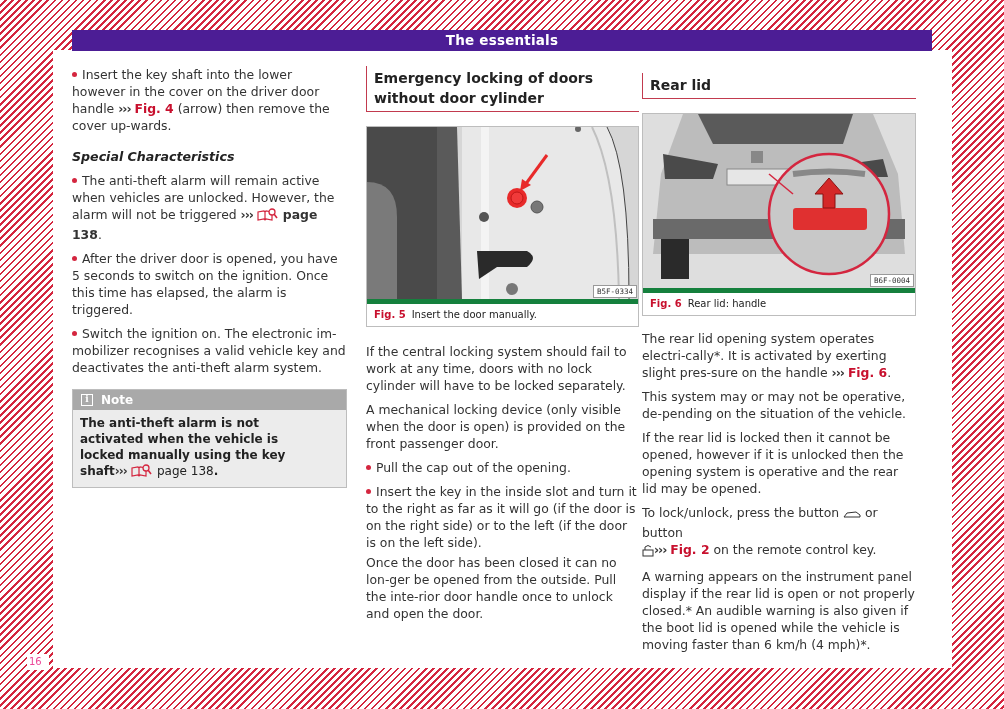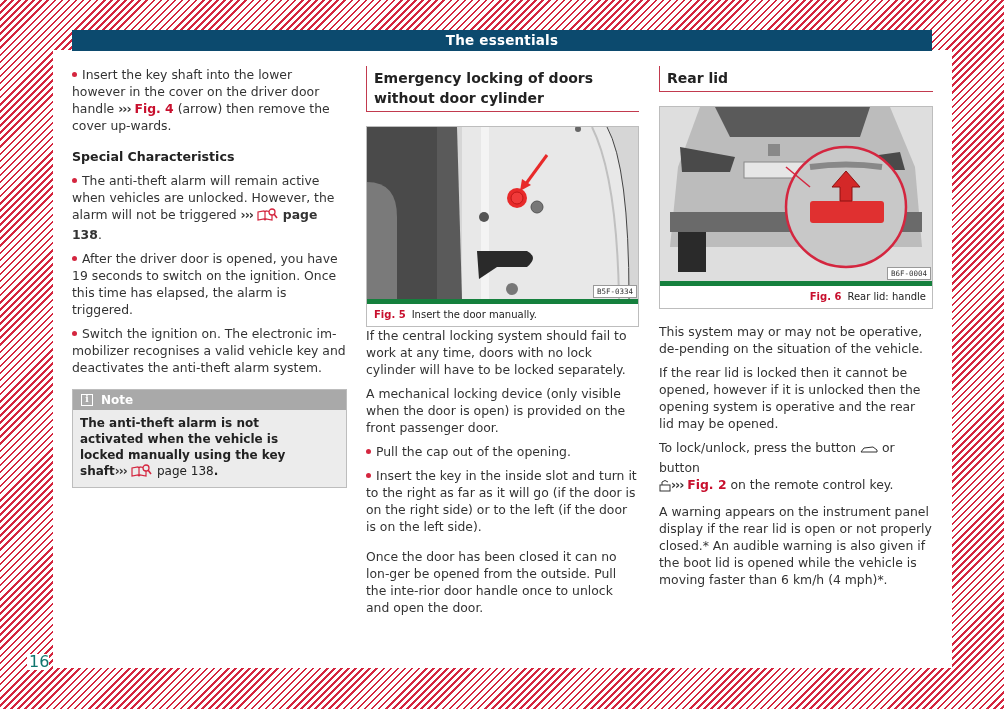--- a/index.html
+++ b/index.html
@@ -9,59 +9,59 @@
     font-family: "DejaVu Sans", "Liberation Sans", sans-serif;
     color: #333;
     background: repeating-linear-gradient(135deg, #ffffff 0px, #ffffff 3.2px, #d4263f 3.2px, #d4263f 5px);
   }
   .page {
     position: absolute; left: 53px; top: 50px; width: 899px; height: 618px;
     background: #fff;
   }
   .topbar {
     position: absolute; left: 72px; top: 30px; width: 860px; height: 21px;
-    background: #0c4a6e; color: #fff; font-weight: bold; font-size: 13.5px;
+    background: #4c1d95; color: #fff; font-weight: bold; font-size: 13.5px;
     text-align: center; line-height: 21px; letter-spacing: 0.2px;
   }
   .page-num {
     position: absolute; left: 27px; top: 654px; width: 22px; height: 16px;
-    background: #fff; font-size: 16px; line-height: 16px; padding-left: 2px; color: #0f766e;
+    background: #fff; font-size: 10px; line-height: 16px; padding-left: 2px; color: #ec4899;
   }
   .col { position: absolute; top: 66px; font-size: 12.4px; line-height: 17px; color: #333; }
   .col1 { left: 72px; width: 275px; }
   .col2 { left: 366px; width: 273px; }
-  .col3 { left: 659px; width: 274px; }
+  .col3 { left: 642px; width: 274px; margin-top: 7px; }
   .col p { margin-bottom: 7px; }
   .bullet::before {
     content: ""; display: inline-block; width: 5px; height: 5px; border-radius: 50%;
     background: #d4263f; margin-right: 5px; vertical-align: 2px;
   }
   .red { color: #c8102e; font-weight: bold; }
   .arrows { font-weight: bold; color: #333; letter-spacing: -1px; }
   .bold { font-weight: bold; }
-  .subhead { font-weight: bold; font-size: 12.6px; margin: 14px 0 7px; color: #222; }
+  .subhead { font-weight: bold; font-size: 12.6px; margin: 14px 0 7px; color: #222; font-style: italic; }
   .sec-head {
     border-left: 1.5px solid #c23a4e; border-bottom: 1.5px solid #c23a4e;
     padding: 2px 0 3px 7px; font-weight: bold; font-size: 14px; line-height: 20px;
     color: #222; margin-bottom: 14px;
   }
   .note {
     margin-top: 13px; border: 1px solid #bdbdbd; background: #ececec;
   }
   .note-head {
     background: #a9a9a9; color: #fff; font-weight: bold; font-size: 12px; height: 20px; line-height: 20px;
     padding-left: 8px; display: flex; align-items: center; gap: 8px;
   }
   .note-icon {
     width: 12px; height: 12px; border: 1.4px solid #fff; font-size: 9px; line-height: 9px;
     text-align: center; font-family: "DejaVu Serif", serif; font-weight: bold;
   }
   .note-body { padding: 5px 22px 5px 7px; font-weight: bold; font-size: 12px; line-height: 16px; color: #222; }
   .note-body .page-ref { font-weight: normal; }
-  .figure { border: 1px solid #bdbdbd; }
+  .figure { border: 1px solid #bdbdbd; margin-bottom: 16px; }
   .fig-img { position: relative; width: 100%; overflow: hidden; }
   .fig-id {
     position: absolute; right: 1px; bottom: 1px; background: #fff; font-size: 7.5px; line-height: 9px;
     padding: 1px 3px; color: #333; border: 1px solid #999; font-family: "DejaVu Sans Mono", monospace;
   }
   .caption { font-size: 10px; padding: 4px 6px 4px 7px; line-height: 14px; color: #222; border-top: 5px solid #15803d; }
   .caption .fig-label { color: #c8102e; font-weight: bold; margin-right: 6px; }
   .ref-icon { display: inline-block; vertical-align: -3px; }
 </style>
 </head>
@@ -76,21 +76,21 @@
 
   <div class="subhead">Special Characteristics</div>
 
   <p class="bullet"><span>The anti-theft alarm will remain active when vehicles are unlocked. However, the alarm will not be triggered </span><span class="arrows">›››</span>
     <span class="ref-icon"><svg width="22" height="14" viewBox="0 0 22 14">
           <path d="M1 4 L1 12 L7 11 L8 12 L9 11 L15 12 L15 4 L9 3 L8 4 L7 3 Z M8 4 L8 12" fill="none" stroke="#d4263f" stroke-width="1.2"></path>
           <circle cx="15" cy="4" r="3" fill="#fff" stroke="#d4263f" stroke-width="1.3"></circle>
           <path d="M17 6 L20 10" stroke="#d4263f" stroke-width="1.6"></path>
         </svg></span>
     <a class="bold">page 138</a><span>.</span></p>
-  <p class="bullet">After the driver door is opened, you have 19 seconds to switch on the ignition. Once this time has elapsed, the alarm is triggered.</p>
+  <p class="bullet">After the driver door is opened, you have 5 seconds to switch on the ignition. Once this time has elapsed, the alarm is triggered.</p>
   <p class="bullet">Switch the ignition on. The electronic im-mobilizer recognises a valid vehicle key and deactivates the anti-theft alarm system.</p>
 
   <div class="note">
     <div class="note-head">
       <span class="note-icon">i</span>
       <span>Note</span>
     </div>
     <div class="note-body"><span>The anti-theft alarm is not activated when the vehicle is locked manually using the key shaft</span><span class="arrows">›››</span>
       <span class="ref-icon"><svg width="22" height="14" viewBox="0 0 22 14">
             <path d="M1 4 L1 12 L7 11 L8 12 L9 11 L15 12 L15 4 L9 3 L8 4 L7 3 Z M8 4 L8 12" fill="none" stroke="#d4263f" stroke-width="1.2"></path>
@@ -124,27 +124,27 @@
         <path d="M180 28 L158 58" stroke="#e82a2a" stroke-width="3"></path>
         <path d="M153 64 L155 52 L164 58 Z" fill="#e82a2a"></path>
       </svg>
       <span class="fig-id">B5F-0334</span>
     </div>
     <div class="caption"><span class="fig-label">Fig. 5</span><span>Insert the door manually.</span></div>
   </div>
   <p>If the central locking system should fail to work at any time, doors with no lock cylinder will have to be locked separately.</p>
   <p>A mechanical locking device (only visible when the door is open) is provided on the front passenger door.</p>
   <p class="bullet">Pull the cap out of the opening.</p>
-  <p class="bullet" style="margin-bottom:13px;">Insert the key in the inside slot and turn it to the right as far as it will go (if the door is on the right side) or to the left (if the door is on the left side).</p>
+  <p class="bullet" style="margin-bottom:3px;">Insert the key in the inside slot and turn it to the right as far as it will go (if the door is on the right side) or to the left (if the door is on the left side).</p>
   <p>Once the door has been closed it can no lon-ger be opened from the outside. Pull the inte-rior door handle once to unlock and open the door.</p>
 </div>
 
 <div class="col col3">
   <div class="sec-head">Rear lid</div>
-  <div class="figure" style="margin-bottom:14px;text-align:right;">
+  <div class="figure" style="margin-bottom:14px;">
     <div class="fig-img" style="height:174px;">
       <svg width="272" height="174" viewBox="0 0 272 174">
         <rect width="272" height="174" fill="#dedede"></rect>
         <path d="M40 0 L230 0 L255 60 L262 140 L10 140 L18 60 Z" fill="#bcbcbc"></path>
         <path d="M55 0 L210 0 L200 30 L70 30 Z" fill="#5a5a5a"></path>
         <path d="M20 40 L75 50 L70 65 L22 65 Z" fill="#4a4a4a"></path>
         <path d="M240 45 L190 52 L195 63 L245 63 Z" fill="#4a4a4a"></path>
         <rect x="84" y="55" width="68" height="16" fill="#e6e6e6" stroke="#888"></rect>
         <rect x="108" y="37" width="12" height="12" fill="#888"></rect>
         <rect x="10" y="105" width="252" height="20" fill="#6a6a6a"></rect>
@@ -152,20 +152,21 @@
         <circle cx="186" cy="100" r="60" fill="#c8c8c8" stroke="#d4263f" stroke-width="2.5"></circle>
         <rect x="150" y="94" width="74" height="22" rx="3" fill="#e03030"></rect>
         <path d="M180 94 L180 80 L172 80 L186 64 L200 80 L192 80 L192 94 Z" fill="#d42828" stroke="#8a1010"></path>
         <path d="M150 60 Q186 55 222 60" stroke="#888" stroke-width="6" fill="none"></path>
         <path d="M126 60 L150 80" stroke="#d4263f" stroke-width="1.5"></path>
       </svg>
       <span class="fig-id">B6F-0004</span>
     </div>
     <div class="caption"><span class="fig-label">Fig. 6</span><span>Rear lid: handle</span></div>
   </div>
+  <p><span>The rear lid opening system operates electri-cally*. It is activated by exerting slight pres-sure on the handle </span><span class="arrows">›››</span> <a class="red">Fig. 6</a><span>.</span></p>
   <p>This system may or may not be operative, de-pending on the situation of the vehicle.</p>
   <p>If the rear lid is locked then it cannot be opened, however if it is unlocked then the opening system is operative and the rear lid may be opened.</p>
   <p><span>To lock/unlock, press the button </span><span class="ref-icon"><svg width="18" height="10" viewBox="0 0 18 10">
           <path d="M1 7 L4 3 L13 2 L17 5 L17 7 Z" fill="none" stroke="#333" stroke-width="1"></path>
         </svg></span><span> or button</span><br><span class="ref-icon"><svg width="12" height="13" viewBox="0 0 12 13">
           <rect x="1" y="6" width="10" height="6" fill="none" stroke="#333"></rect>
           <path d="M3 6 L3 3 Q6 0 9 3" fill="none" stroke="#333"></path>
         </svg></span><span class="arrows">›››</span> <a class="red">Fig. 2</a><span> on the remote control key.</span></p>
   <p>A warning appears on the instrument panel display if the rear lid is open or not properly closed.* An audible warning is also given if the boot lid is opened while the vehicle is moving faster than 6 km/h (4 mph)*.</p>
 </div>

